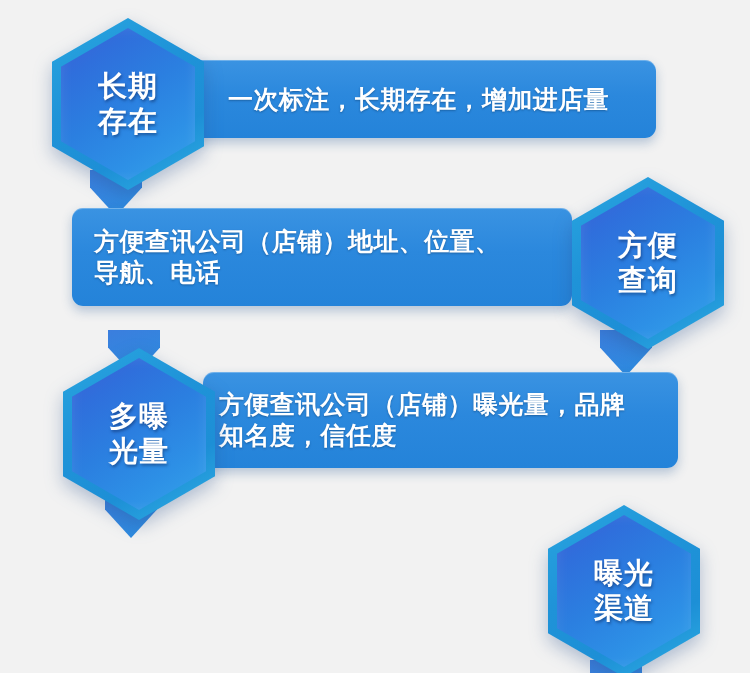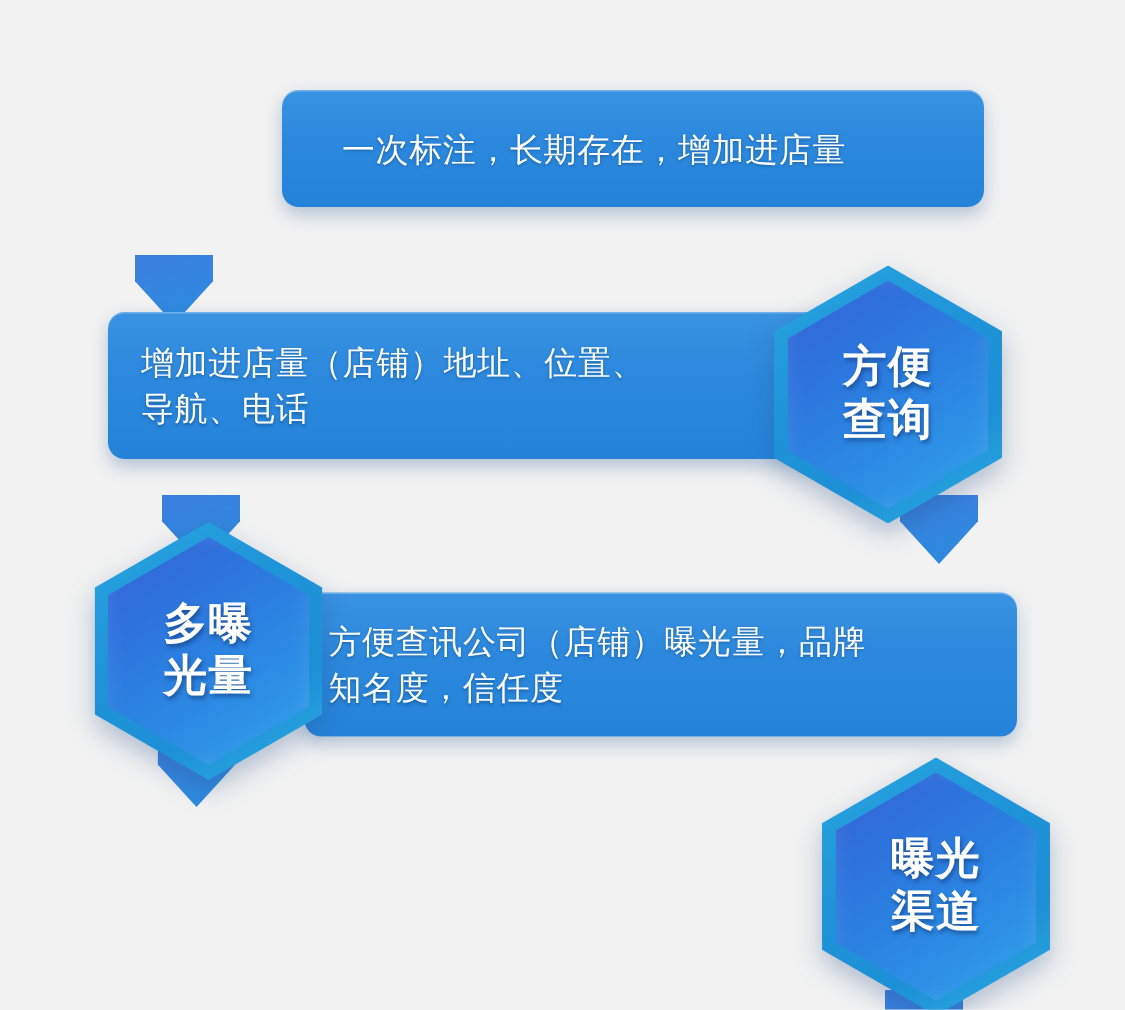--- a/index.html
+++ b/index.html
@@ -26,36 +26,36 @@
     box-sizing: border-box;
     border-radius: 11px;
     background: linear-gradient(180deg, #3a93e2 0%, #2b88dd 45%, #2483d9 100%);
     box-shadow: 0 5px 11px rgba(40, 90, 150, 0.30),
                 0 1px 0 rgba(255,255,255,0.28) inset;
     display: flex;
     align-items: center;
   }
   .bar-text {
     color: #ffffff;
-    font-weight: normal;
-    font-size: 22px;
+    font-weight: bold;
+    font-size: 25px;
     line-height: 31px;
     letter-spacing: 0.4px;
     text-shadow: 0 1px 2px rgba(10, 50, 95, 0.45);
     white-space: pre-line;
   }
 
   
   .bar-1 { left: 188px; top: 60px;  width: 468px; height: 78px; }
   .bar-1 .bar-text { padding-left: 40px; }
 
   .bar-2 { left: 72px;  top: 208px; width: 500px; height: 98px; }
   .bar-2 .bar-text { padding-left: 22px; }
 
-  .bar-3 { left: 203px; top: 372px; width: 475px; height: 96px; margin-top: 23px; }
+  .bar-3 { left: 203px; top: 372px; width: 475px; height: 96px; }
   .bar-3 .bar-text { padding-left: 16px; }
 
   .bar-4 { left: 85px;  top: 543px; width: 487px; height: 92px; }
   .bar-4 .bar-text { padding-left: 24px; }
 
   
   .hex {
     position: absolute;
     width: 152px;
     height: 172px;
@@ -89,21 +89,21 @@
     font-size: 29px;
     line-height: 35px;
     letter-spacing: 1px;
     text-shadow: 1px 2px 3px rgba(15, 45, 100, 0.55);
     white-space: pre-line;
     text-align: center;
   }
 
   
   .hex-1 { left: 52px;  top: 18px;  }
-  .hex-2 { left: 516px; top: 177px; }
+  .hex-2 { left: 572px; top: 177px; }
   .hex-3 { left: 63px;  top: 348px; }
   .hex-4 { left: 548px; top: 505px; }
 
   
   .chevron {
     position: absolute;
     width: 52px;
     height: 46px;
     background: linear-gradient(160deg, #3b7ede 0%, #2b8ddf 100%);
     clip-path: polygon(0% 0%, 100% 0%, 100% 38%, 50% 100%, 0% 38%);
@@ -122,23 +122,29 @@
 
   <div class="chevron chev-1"></div>
   <div class="chevron chev-2"></div>
   <div class="chevron chev-3"></div>
   <div class="chevron chev-r1"></div>
   <div class="chevron chev-r2"></div>
 
   <div class="bar bar-1">
     <div class="bar-text">一次标注，长期存在，增加进店量</div>
   </div>
+  <div class="hex hex-1">
+    <div class="hex-outer"></div>
+    <div class="hex-inner"></div>
+    <div class="hex-label">长期
+存在</div>
+  </div>
 
   <div class="bar bar-2">
-    <div class="bar-text">增加进店量（店铺）地址、位置、
+    <div class="bar-text">方便查讯公司（店铺）地址、位置、
 导航、电话</div>
   </div>
   <div class="hex hex-2">
     <div class="hex-outer"></div>
     <div class="hex-inner"></div>
     <div class="hex-label">方便
 查询</div>
   </div>
 
   <div class="bar bar-3">

